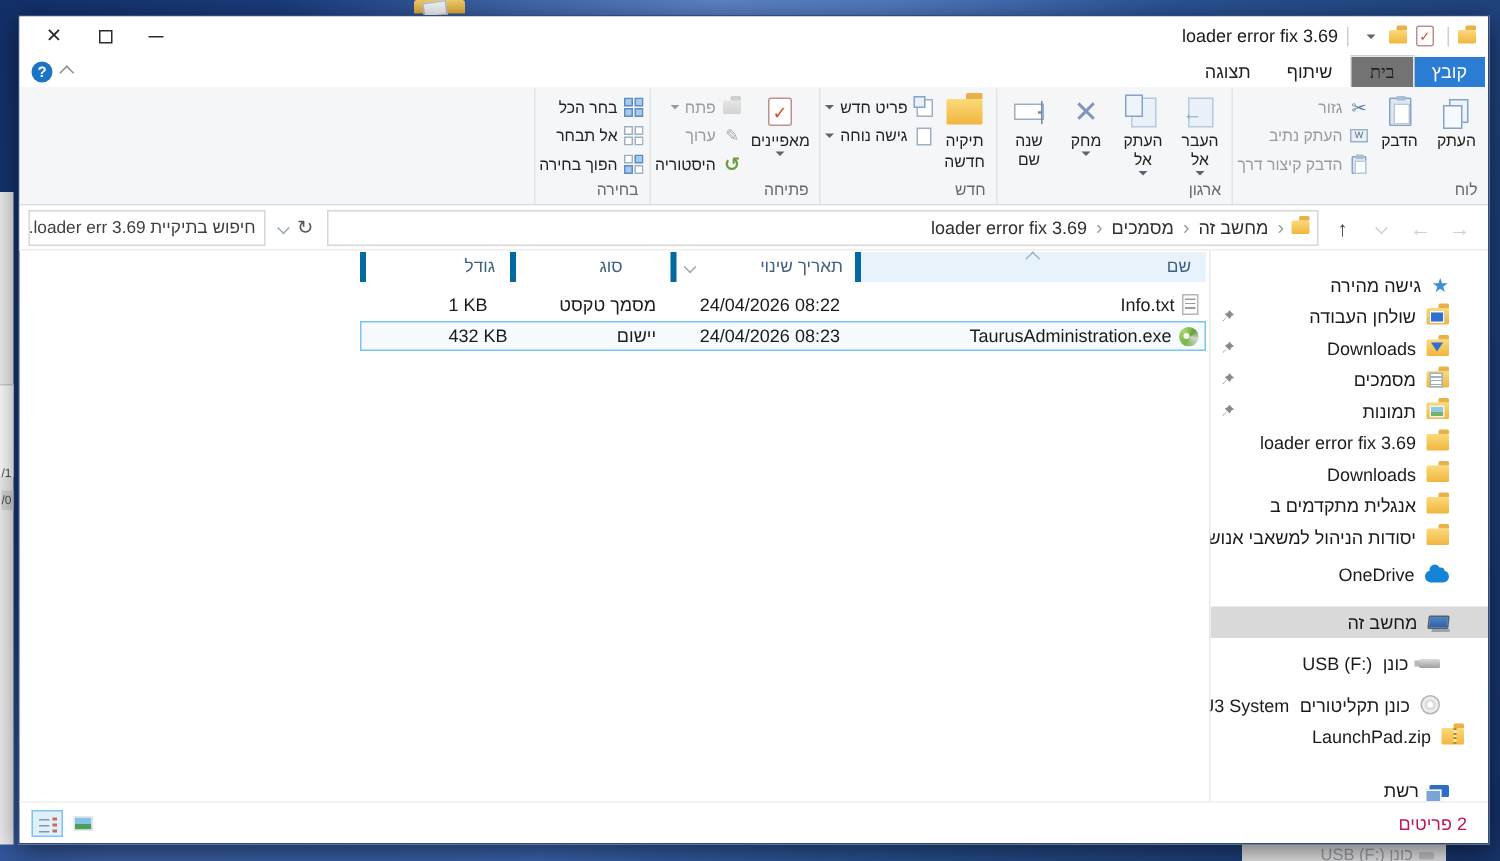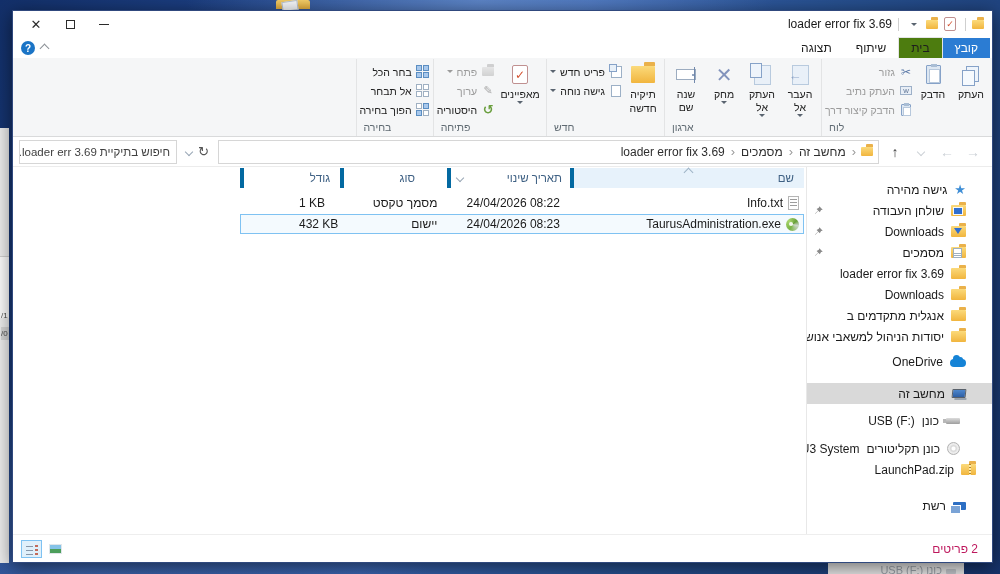--- a/index.html
+++ b/index.html
@@ -77,32 +77,32 @@
     background:repeating-linear-gradient(#9b9b9b 0 1px,transparent 1px 3px); }
   .exe-ico { position:relative; width:13px; height:13px; border-radius:50%; flex:none;
     background:conic-gradient(from 210deg,#79b446,#a8d56e 30%,#679f38 55%,#cdd6cc 70%,#79b446); }
   .exe-ico::after { content:""; position:absolute; left:3px; top:4px; width:4px; height:4px; border-radius:50%; background:#f2f8ec; }
   .pin-svg { flex:none; }
 
   
   .tabrow { height:21px; flex:none; display:flex; align-items:flex-end; background:#fff; padding:0 2px; }
   .tab { padding:3px 12px 3px; font-size:12px; color:#1e1e1e; flex:none; line-height:1.2; }
   .tab.accent { background:#2b7cd3; color:#fff; }
-  .tab.active { background:#4d7c0f; border:1px solid #e4e5e6; border-bottom:none; }
+  .tab.active { background:#737373; border:1px solid #e4e5e6; border-bottom:none;font-family:Liberation Serif, serif; }
   .collapse-chev { width:7px; height:7px; border-left:1.4px solid #8b9096; border-top:1.4px solid #8b9096;
     transform:rotate(45deg); margin:0 10px 6px 4px; flex:none; }
   .help-ico { width:14px; height:14px; border-radius:50%; background:#1b74c6; color:#fff; font-size:10px; font-weight:bold;
     display:flex; align-items:center; justify-content:center; margin:0 2px 3px 6px; flex:none; }
   .help-ico::after { content:"?"; }
 
   
   .ribbon { height:79px; flex:none; background:#f5f6f7; border-bottom:1px solid #d9dadb; display:flex; padding-top:1px; }
   .rgroup { display:flex; flex-direction:column; border-left:1px solid #e3e4e5; padding:0 3px; }
   .rbody { display:flex; align-items:flex-start; gap:2px; flex:1; }
-  .glabel { text-align:left; font-size:10.5px; color:#5f6a72; padding:1px 4px 3px; }
+  .glabel { text-align:right; font-size:10.5px; color:#5f6a72; padding:1px 4px 3px; }
   .bigbtn { display:flex; flex-direction:column; align-items:center; width:46px; padding-top:2px; }
   .bigbtn.narrow { width:36px; }
   .bigbtn .ic { height:27px; display:flex; align-items:center; justify-content:center; }
   .bigbtn .lbl { font-size:10.5px; line-height:1.2; text-align:center; color:#222; display:flex; flex-wrap:wrap; justify-content:center; gap:1px 3px; align-items:center; }
   .smallstack { display:flex; flex-direction:column; gap:4px; padding-top:5px; }
   .smallrow { display:flex; align-items:center; gap:4px; font-size:10.5px; color:#222; height:15px; white-space:nowrap; }
   .smallrow .sic { width:14px; height:14px; display:flex; align-items:center; justify-content:center; flex:none; }
   .grayed { color:#9b9b9b !important; }
   .dd { width:0; height:0; border-left:3px solid transparent; border-right:3px solid transparent; border-top:3px solid #5a6470; display:inline-block; flex:none; }
   .ri-pin { transform:rotate(-35deg); }
@@ -484,20 +484,27 @@
         <span dir="ltr">Downloads</span>
       </div>
       <div class="sideitem">
         <svg class="pin" width="9" height="9" viewBox="0 0 16 16">
             <path fill="#8a8a8a" d="M9.5 0.5 15.5 6.5 12.6 7.3 10.4 11.2 7.6 8.4 2.6 13.9 1.9 13.2 7.4 8.2 4.6 5.4 8.6 3.3z"></path>
           </svg>
         <span class="fol fol-docs"></span>
         <span>מסמכים</span>
       </div>
       <div class="sideitem">
+        <svg class="pin" width="9" height="9" viewBox="0 0 16 16">
+            <path fill="#8a8a8a" d="M9.5 0.5 15.5 6.5 12.6 7.3 10.4 11.2 7.6 8.4 2.6 13.9 1.9 13.2 7.4 8.2 4.6 5.4 8.6 3.3z"></path>
+          </svg>
+        <span class="fol fol-pics"></span>
+        <span>תמונות</span>
+      </div>
+      <div class="sideitem">
         <span class="fol"></span>
         <span dir="ltr">loader error fix 3.69</span>
       </div>
       <div class="sideitem">
         <span class="fol"></span>
         <span dir="ltr">Downloads</span>
       </div>
       <div class="sideitem">
         <span class="fol"></span>
         <span>אנגלית מתקדמים ב</span>

